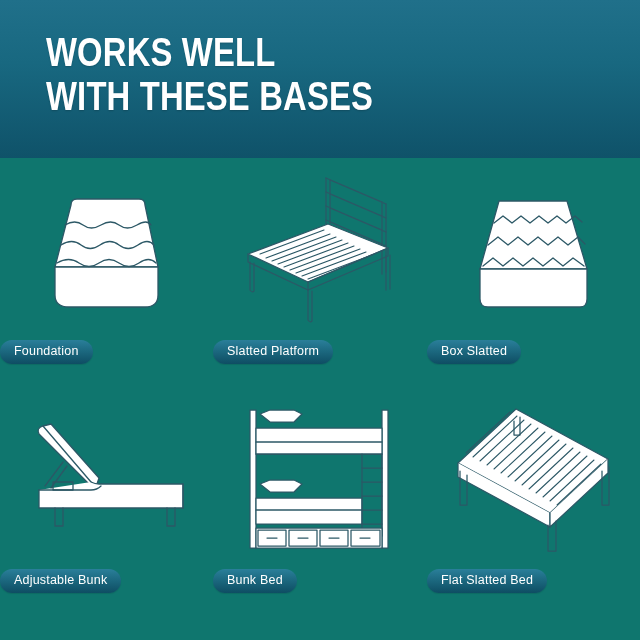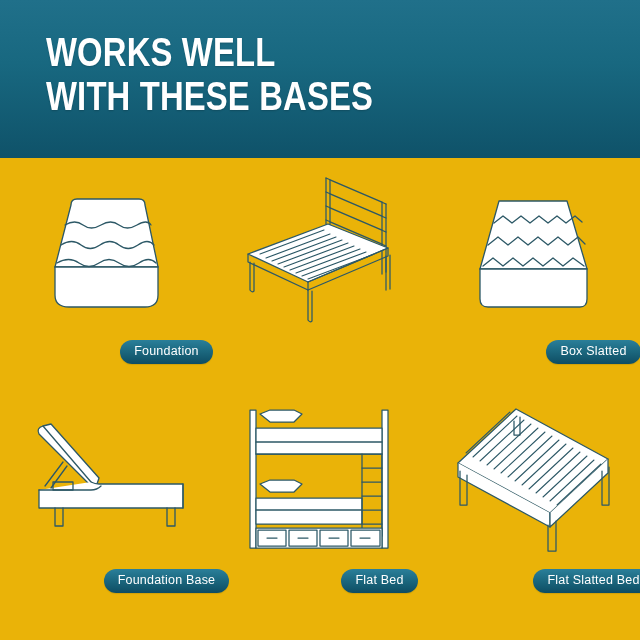--- a/index.html
+++ b/index.html
@@ -2,21 +2,21 @@
 <html><head>
 <meta charset="utf-8">
 <style>
   html,body{margin:0;padding:0;}
   body{
     width:640px;height:640px;
     background:#ffffff;
     font-family:"Liberation Sans", sans-serif;
     overflow:hidden;
   }
-  .page{position:relative;width:640px;height:640px;background:#eab308;}
+  .page{position:relative;width:640px;height:640px;background:#0f766e;}
 
   
   .header{
     position:absolute;left:0;top:0;width:640px;height:158px;
     background:linear-gradient(180deg,#20708a 0%,#186880 40%,#0f5269 100%);
     overflow:hidden;
   }
   .header-title{
     position:absolute;left:46px;top:30px;
     color:#ffffff;
@@ -46,22 +46,22 @@
   .cell.c4{left:213px;top:229px;}
   .cell.c5{left:427px;top:229px;}
 
   .art{
     position:absolute;left:0;top:4px;width:213px;height:175px;
     display:flex;align-items:center;justify-content:center;
   }
   .art svg{display:block;}
 
   .badge-wrap{
-    position:absolute;left:17px;top:182px;width:213px;
-    display:flex;align-items:center;justify-content:center;padding-left:43px;
+    position:absolute;left:0;top:182px;width:213px;
+    display:flex;align-items:center;
   }
   .badge{
     display:inline-block;
     padding:4px 14px 5px 14px;
     border-radius:40px;
     background:linear-gradient(180deg,#2a7f9a 0%,#1c6980 45%,#0e4d63 100%);
     color:#ffffff;
     font-size:12.5px;
     line-height:15px;
     letter-spacing:0.2px;
@@ -114,20 +114,23 @@
 
           <path d="M30 88 L94 64 M36 92 L100 68 M42 95 L106 71 M48 98 L112 74
                    M54 101 L118 77 M60 104 L124 80 M66 107 L130 83 M72 110 L136 86
                    M78 113 L142 89" stroke-width="1.15"></path>
 
           <path d="M20 96 L20 124 M24 97 L24 125 M20 124 Q22 127 24 125"></path>
           <path d="M78 124 L78 154 M82 125 L82 155 M78 154 Q80 157 82 155"></path>
           <path d="M156 90 L156 124 M160 89 L160 123"></path>
         </svg>
       </div>
+      <div class="badge-wrap">
+        <span class="badge">Slatted Platform</span>
+      </div>
     </div>
 
     <div class="cell c2">
       <div class="art">
         <svg width="160" height="150" viewBox="0 0 160 150" fill="none" stroke="#2c5866" stroke-width="1.3" stroke-linejoin="round" stroke-linecap="round">
           <path d="M45 26 L113 26 L133 94 L26 94 Z" fill="#fff"></path>
           <path d="M26 94 L26 124 Q26 132 34 132 L126 132 Q133 132 133 124 L133 94" fill="#fff"></path>
           <path d="M26 94 L133 94"></path>
           <path d="M40 48 L49 41 L58 48 L67 41 L76 48 L85 41 L94 48 L103 41 L112 48 L121 41 L128 47" fill="none"></path>
           <path d="M34 70 L44 62 L54 70 L64 62 L74 70 L84 62 L94 70 L104 62 L114 70 L124 62 L131 69" fill="none"></path>
@@ -151,21 +154,21 @@
           <path d="M166 80 L166 104"></path>
 
           <path d="M28 82 L46 58 M34 84 L50 62"></path>
           <path d="M36 78 L56 78 L56 86 L36 86 Z"></path>
 
           <path d="M38 104 L38 122 L46 122 L46 104"></path>
           <path d="M150 104 L150 122 L158 122 L158 104"></path>
         </svg>
       </div>
       <div class="badge-wrap">
-        <span class="badge">Foundation Base</span>
+        <span class="badge">Adjustable Bunk</span>
       </div>
     </div>
 
     <div class="cell c4">
       <div class="art">
         <svg width="168" height="162" viewBox="0 0 168 162" fill="none" stroke="#2c5866" stroke-width="1.25" stroke-linejoin="round" stroke-linecap="round">
 
           <rect x="14" y="12" width="6" height="138" fill="#fff"></rect>
           <rect x="146" y="12" width="6" height="138" fill="#fff"></rect>
 
@@ -186,21 +189,21 @@
 
           <rect x="20" y="130" width="126" height="20" fill="#fff"></rect>
           <rect x="22" y="132" width="28" height="16" fill="#fff"></rect>
           <rect x="53" y="132" width="28" height="16" fill="#fff"></rect>
           <rect x="84" y="132" width="28" height="16" fill="#fff"></rect>
           <rect x="115" y="132" width="29" height="16" fill="#fff"></rect>
           <path d="M31 140 L41 140 M62 140 L72 140 M93 140 L103 140 M124 140 L134 140"></path>
         </svg>
       </div>
       <div class="badge-wrap">
-        <span class="badge">Flat Bed</span>
+        <span class="badge">Bunk Bed</span>
       </div>
     </div>
 
     <div class="cell c5">
       <div class="art">
         <svg width="180" height="155" viewBox="0 0 180 155" fill="none" stroke="#2c5866" stroke-width="1.25" stroke-linejoin="round" stroke-linecap="round">
 
           <path d="M72 8 L164 58 L106 112 L14 62 Z" fill="#fff"></path>
 
           <g stroke-width="1.05">

